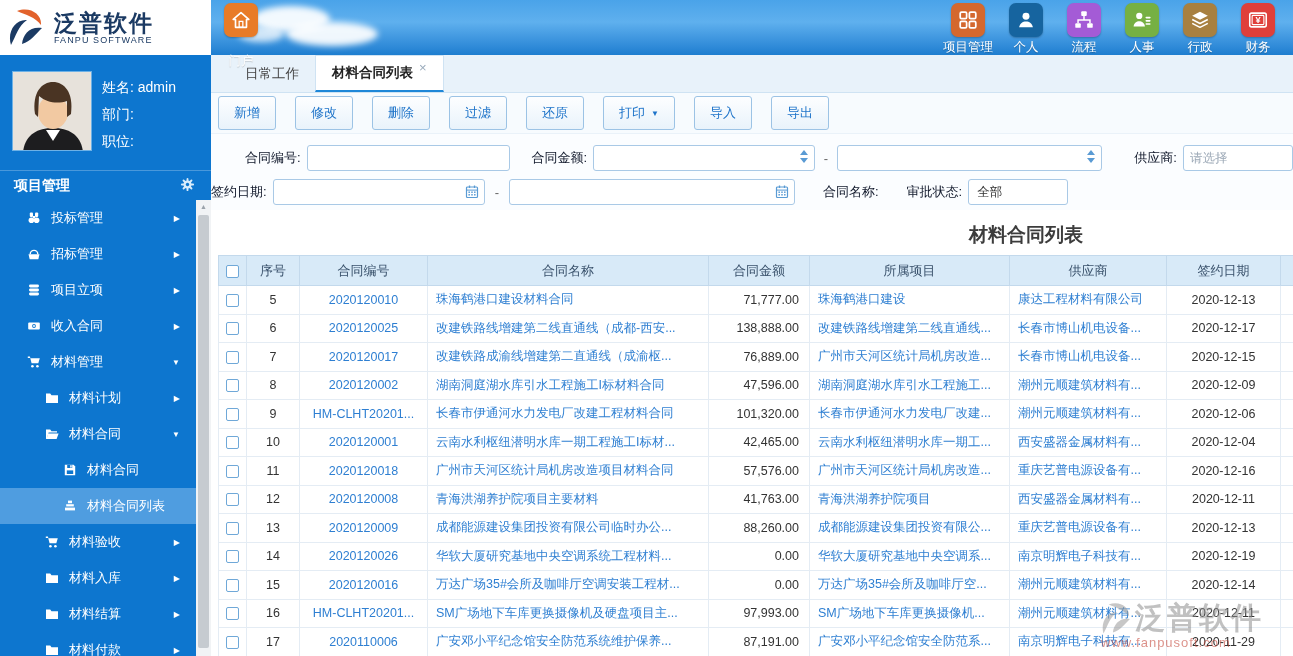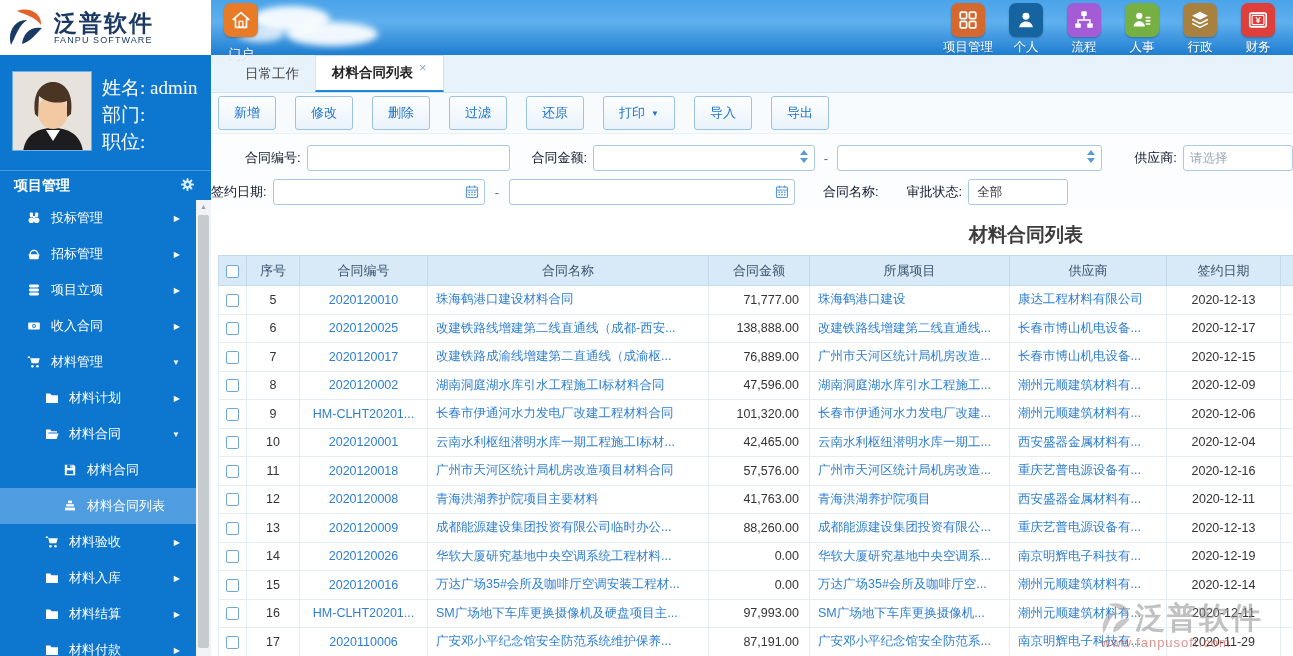--- a/index.html
+++ b/index.html
@@ -16,35 +16,35 @@
   .logo-text { margin-left:6px; }
   .logo-title { font-size:23px; font-weight:bold; color:#1b3a63; letter-spacing:2px; line-height:24px; }
   .logo-sub { font-size:9px; color:#1b3a63; letter-spacing:1.1px; }
   .cloud { position:absolute; background:rgba(255,255,255,.92); border-radius:50%; filter:blur(3px); z-index:1; }
   .c1 { left:252px; top:6px;  width:78px; height:26px; }
   .c2 { left:286px; top:22px; width:92px; height:24px; }
   .c3 { left:238px; top:26px; width:46px; height:16px; opacity:.8; }
   .portal { position:absolute; left:221px; top:3px; width:40px; text-align:center; z-index:2; cursor:pointer; }
   .portal-ico { width:34px; height:34px; margin:0 auto; background:#e87b28; border-radius:7px;
     display:flex; align-items:center; justify-content:center; box-shadow:0 1px 2px rgba(0,0,0,.25); }
-  .portal-label { color:#fff; font-size:12.5px; margin-top:9px; text-shadow:0 1px 1px rgba(0,0,0,.2); }
+  .portal-label { color:#fff; font-size:12.5px; margin-top:16px; text-shadow:0 1px 1px rgba(0,0,0,.2); }
   .nav-items { position:absolute; right:6px; top:3px; display:flex; z-index:2; }
   .nav-item { width:58px; text-align:center; cursor:pointer; }
   .nav-ico { width:34px; height:34px; margin:0 auto; border-radius:7px;
     display:flex; align-items:center; justify-content:center; box-shadow:0 1px 2px rgba(0,0,0,.25); }
   .nav-label { color:#fff; font-size:12.5px; margin-top:2px; text-shadow:0 1px 1px rgba(0,0,0,.25); white-space:nowrap; }
 
   
   .body-row { display:flex; height:601px; }
 
   
   .sidebar { width:211px; flex:0 0 211px; background:#0d76cf; color:#fff; position:relative; }
   .user-panel { height:115px; display:flex; padding:16px 0 0 12px; }
   .avatar { width:80px; height:80px; flex:0 0 auto; border:1px solid #6db1e6; background:#e9e4de; overflow:hidden; }
-  .user-info { margin-left:10px; padding-top:3px; font-size:19px; line-height:27px; white-space:nowrap;font-family:Liberation Serif, serif; }
+  .user-info { margin-left:10px; padding-top:3px; font-size:14px; line-height:27px; white-space:nowrap; }
   .section-header { height:30px; display:flex; align-items:center; justify-content:space-between;
     padding:0 16px 0 14px; font-size:14px; font-weight:bold; border-top:1px solid rgba(255,255,255,.25);
     cursor:pointer; }
   .menu-wrap { position:relative; height:456px; overflow:hidden; }
   .menu { position:absolute; left:0; top:0; right:15px; }
   .m-item { height:36px; display:flex; align-items:center; position:relative; font-size:13px; cursor:pointer; }
   .m-item.active { background:#4f9de0; }
   .m-ico { width:15px; height:15px; display:inline-flex; align-items:center; justify-content:center; margin-right:10px; }
   .m-arrow { position:absolute; right:16px; font-size:8px; color:#fff; }
   .lvl1 { padding-left:26px; }

